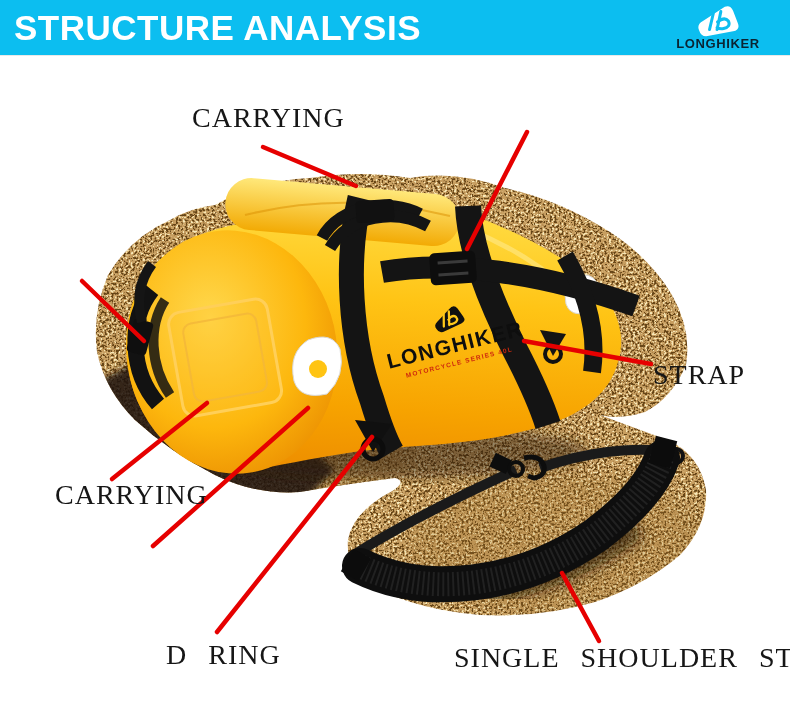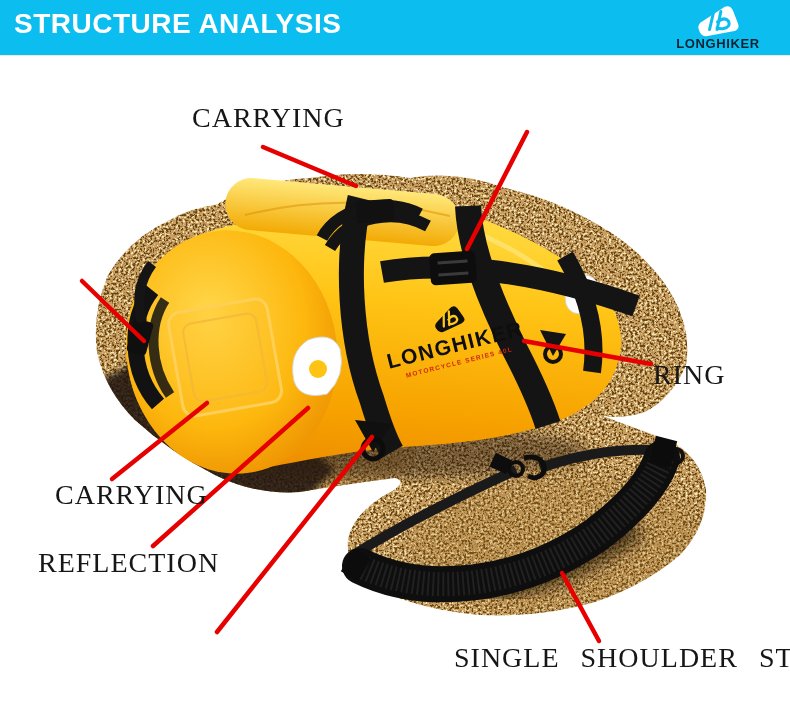--- a/index.html
+++ b/index.html
@@ -1,21 +1,21 @@
 <!DOCTYPE html>
 <html><head>
 <meta charset="utf-8">
 <style>
   html,body{margin:0;padding:0;}
   .stage{position:relative;width:790px;height:726px;background:#fff;overflow:hidden;
          font-family:"Liberation Sans",sans-serif;}
   .scene{position:absolute;left:0;top:0;z-index:0;}
   .header{position:absolute;left:0;top:0;width:790px;height:55px;background:#0cbef0;z-index:2;
           border-bottom:1px solid #e9e9e9;}
-  .title{position:absolute;left:14px;top:8px;color:#ffffff;font-size:28px;font-weight:600;
+  .title{position:absolute;left:14px;top:8px;color:#ffffff;font-size:35px;font-weight:600;
          letter-spacing:.5px;white-space:nowrap;}
   .brandbox{position:absolute;right:12px;top:2px;width:120px;height:52px;text-align:center;}
   .brandbox svg{display:block;margin:3px auto 0 auto;}
   .brandname{color:#0a2433;font-size:13px;font-weight:800;letter-spacing:.6px;margin-top:-1px;}
   .label{position:absolute;z-index:3;color:#161616;font-size:28px;line-height:1;
          font-family:"Liberation Serif","DejaVu Serif",serif;white-space:nowrap;
          letter-spacing:1px;word-spacing:13px;}
 </style>
 </head>
 <body>
@@ -176,17 +176,17 @@
     <div class="title">STRUCTURE ANALYSIS</div>
     <div class="brandbox">
       <svg width="52" height="32" viewBox="0 0 48 34">
         <use href="#brandGlyph" style="color:#ffffff;--inner:#0cbef0"></use>
       </svg>
       <div class="brandname">LONGHIKER</div>
     </div>
   </div>
 
   <div class="label" style="left:192px;top:104px">CARRYING</div>
-  <div class="label" style="left:653px;top:361px">RING</div>
+  <div class="label" style="left:653px;top:361px">STRAP</div>
   <div class="label" style="left:55px;top:481px">CARRYING</div>
-  <div class="label" style="left:38px;top:549px">REFLECTION</div>
+  <div class="label" style="left:166px;top:641px">D RING</div>
   <div class="label" style="left:454px;top:644px">SINGLE SHOULDER STRAP</div>
 </div>
 
 </body></html>

